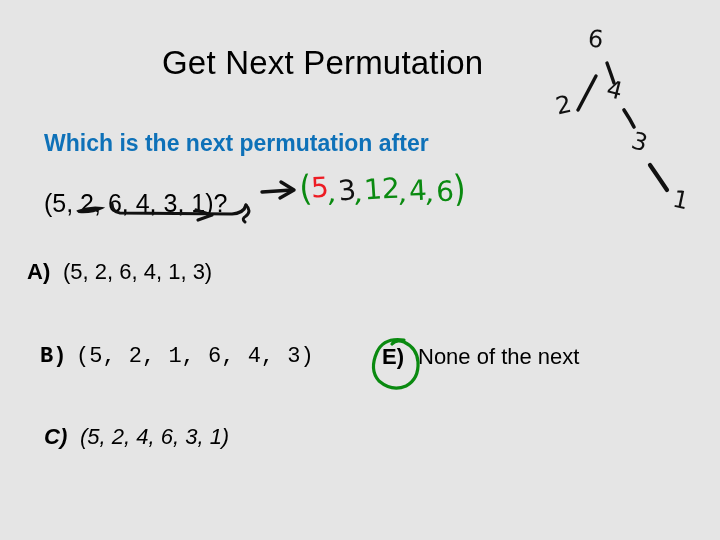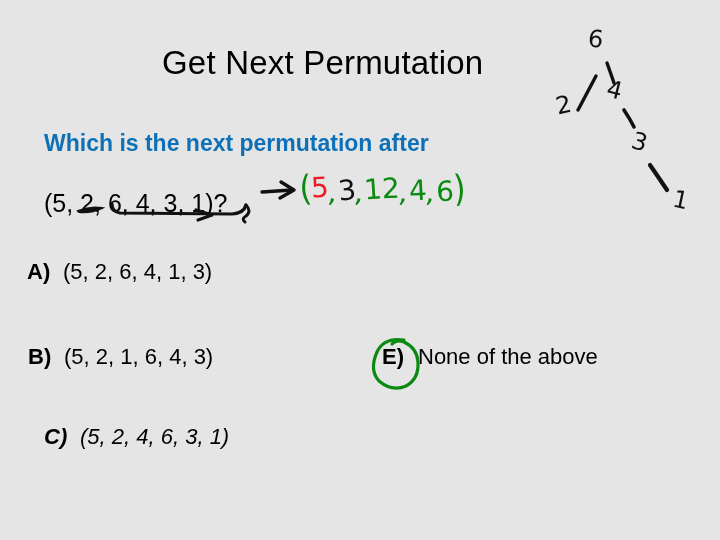--- a/index.html
+++ b/index.html
@@ -62,21 +62,21 @@
   }
   .option .opt-letter {
     font-weight: bold;
     display: inline-block;
     min-width: 36px;
   }
   .option .opt-text {
     font-weight: 400;
   }
   #option-a { left: 27px; top: 259px; }
-  #option-b { left: 28px; top: 344px; }
+  #option-b { left: 40px; top: 344px; font-family: Liberation Mono, monospace; }
   #option-c { left: 44px; top: 424px; font-style: italic; }
   #option-d { left: 400px; top: 259px; }
   #option-e { left: 382px; top: 344px; }
 
   
   #ink-layer {
     position: absolute;
     left: 0;
     top: 0;
     width: 720px;
@@ -152,21 +152,21 @@
   <div class="option" id="option-a">
     <span class="opt-letter">A)</span><span class="opt-text">(5, 2, 6, 4, 1, 3)</span>
   </div>
   <div class="option" id="option-b">
     <span class="opt-letter">B)</span><span class="opt-text">(5, 2, 1, 6, 4, 3)</span>
   </div>
   <div class="option" id="option-c">
     <span class="opt-letter">C)</span><span class="opt-text">(5, 2, 4, 6, 3, 1)</span>
   </div>
   <div class="option" id="option-e">
-    <span class="opt-letter">E)</span><span class="opt-text">None of the above</span>
+    <span class="opt-letter">E)</span><span class="opt-text">None of the next</span>
   </div>
 
   <svg id="ink-layer" viewBox="0 0 720 540">
 
     <path d="M 578 110 L 596 76" stroke="#111111" stroke-width="3.4" stroke-linecap="round" fill="none"></path>
 
     <path d="M 607 63 Q 611 74 614 83" stroke="#111111" stroke-width="3.4" stroke-linecap="round" fill="none"></path>
 
     <path d="M 624 110 Q 630 119 634 127" stroke="#111111" stroke-width="3.6" stroke-linecap="round" fill="none"></path>
 

